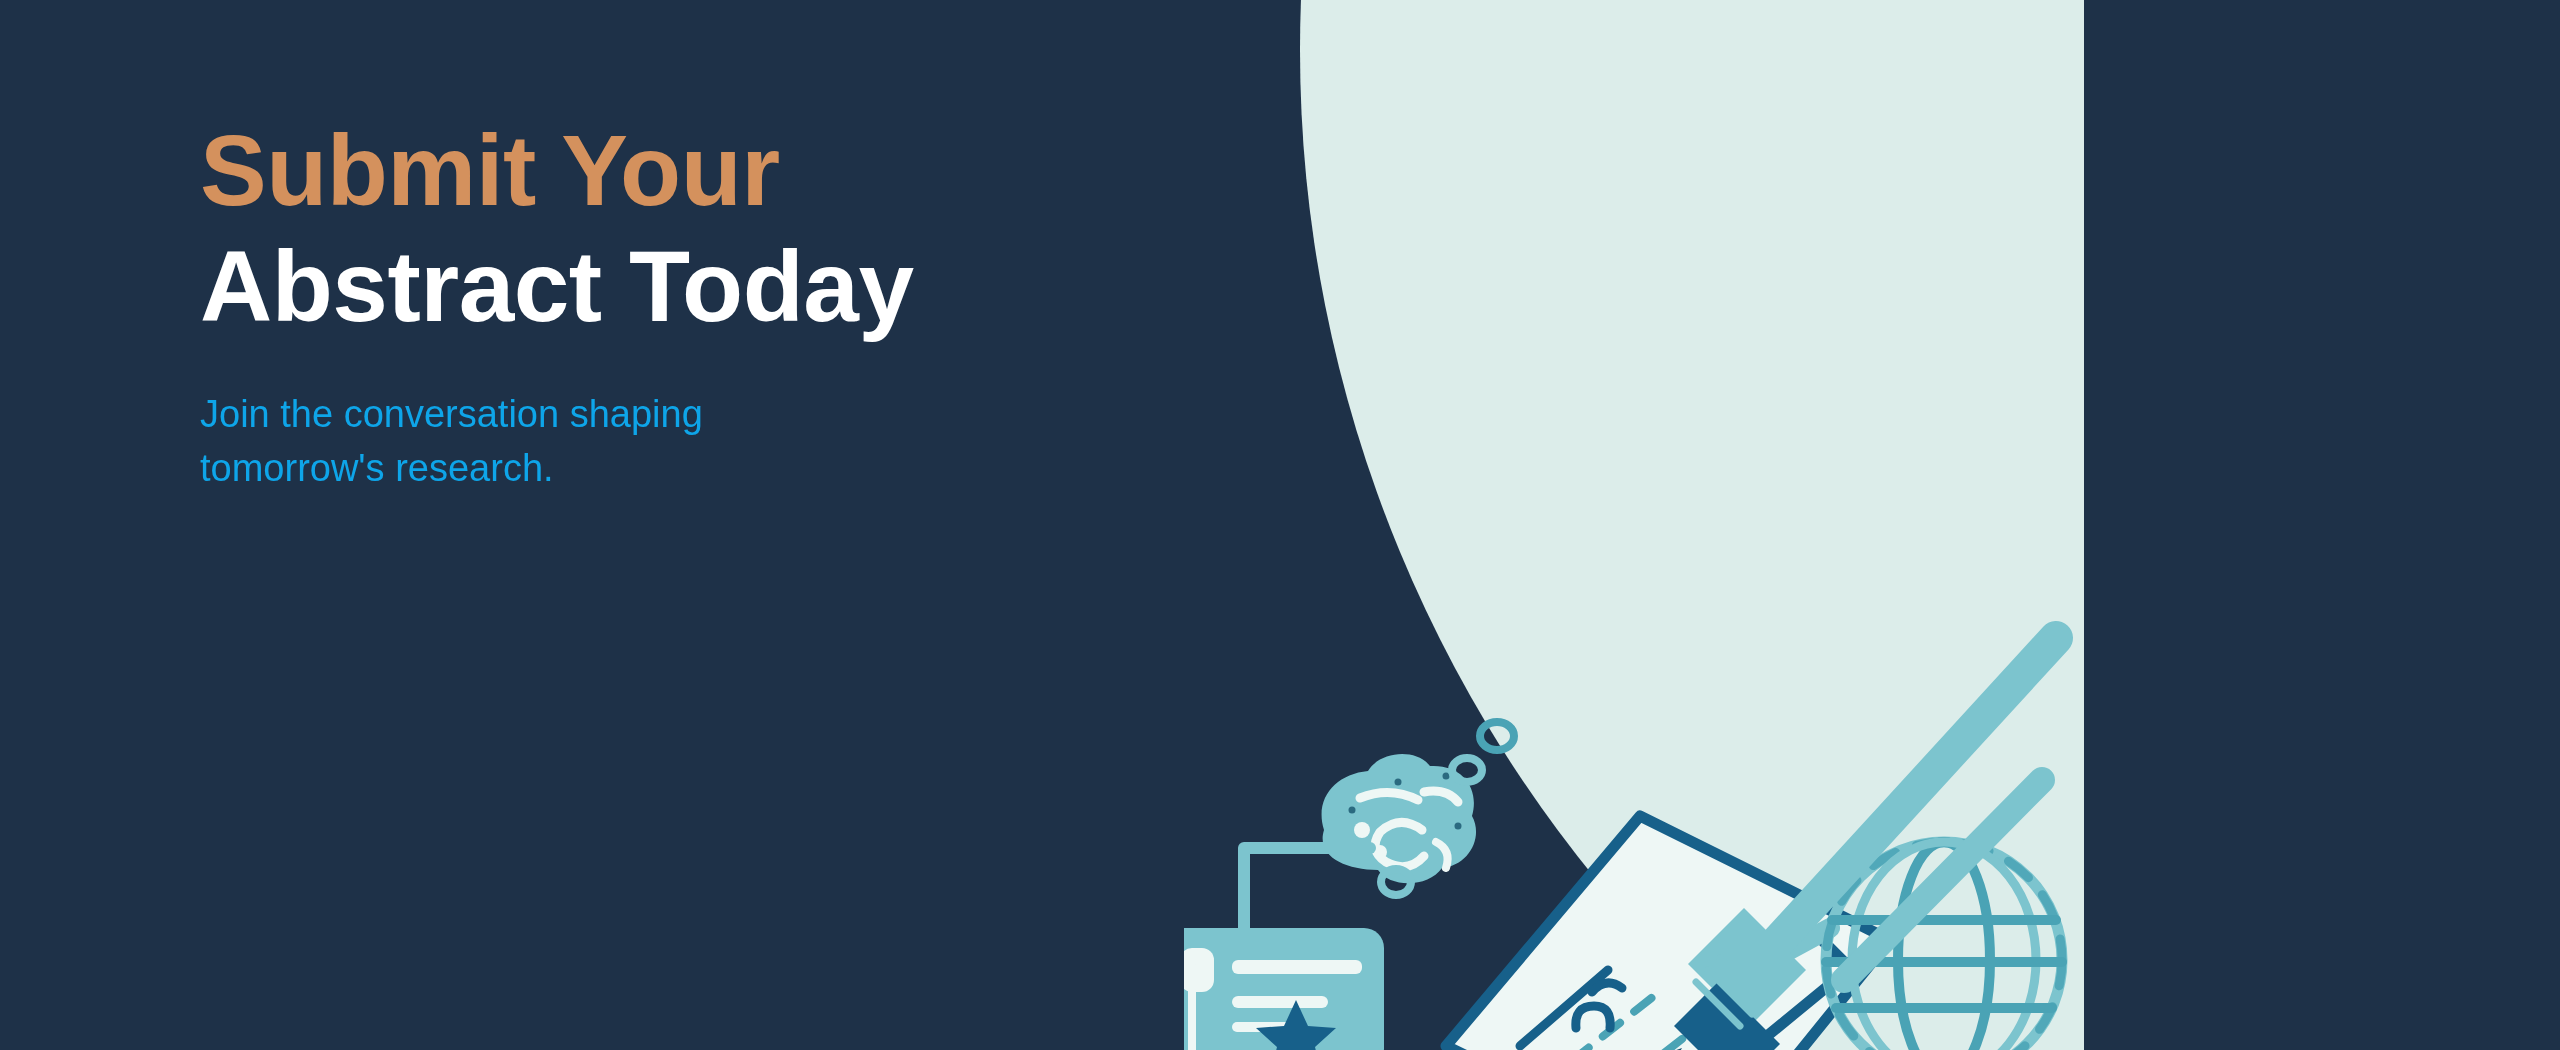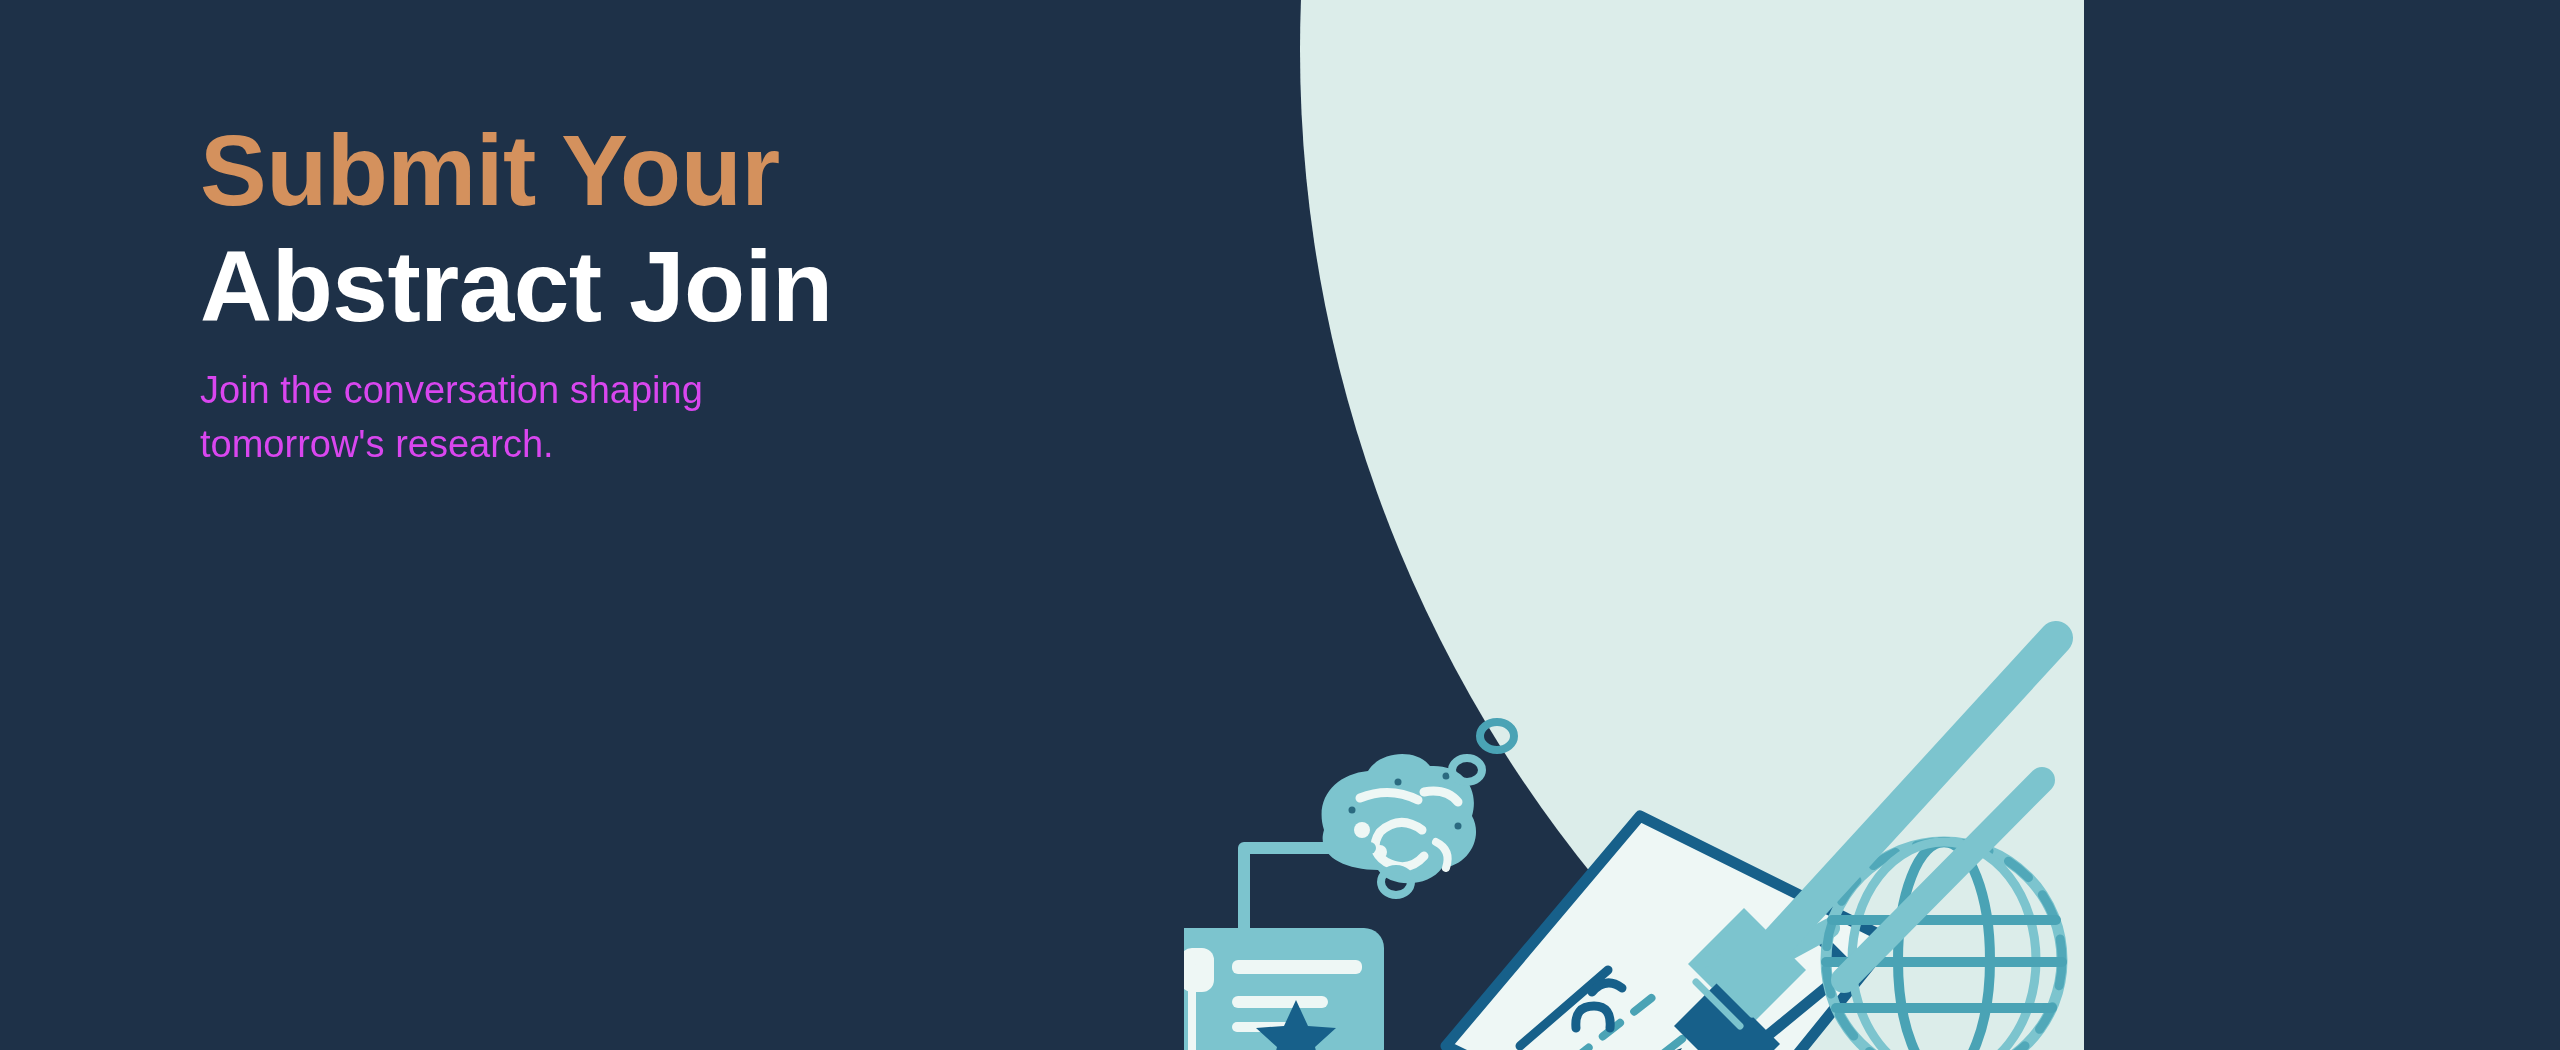--- a/index.html
+++ b/index.html
@@ -39,22 +39,22 @@
     font-size:100px;
     line-height:1.16;
     font-weight:bold;
     letter-spacing:-0.5px;
     white-space:nowrap;
   }
   #headline-line1 { color:#d4915d; }
   #headline-line2 { color:#ffffff; }
 
   #subtitle {
-    margin-top:20px;
-    color:#d946ef;
+    margin-top:44px;
+    color:#0ea5e9;
     font-size:38px;
     line-height:1.42;
     font-weight:300;
     max-width:620px;
   }
 
   
   #illustration {
     position:absolute;
     right:0;
@@ -68,21 +68,21 @@
 </style>
 </head>
 <body>
 
 <div id="banner">
 
   <div id="mint-panel"></div>
 
   <div id="text-block">
     <div class="headline" id="headline-line1">Submit Your</div>
-    <div class="headline" id="headline-line2">Abstract Join</div>
+    <div class="headline" id="headline-line2">Abstract Today</div>
     <div id="subtitle">Join the conversation shaping tomorrow's research.</div>
   </div>
 
   <div id="illustration">
     <svg viewBox="0 0 900 520" xmlns="http://www.w3.org/2000/svg">
       <defs>
         <clipPath id="clip-illu">
           <rect x="0" y="0" width="900" height="520"></rect>
         </clipPath>
       </defs>

